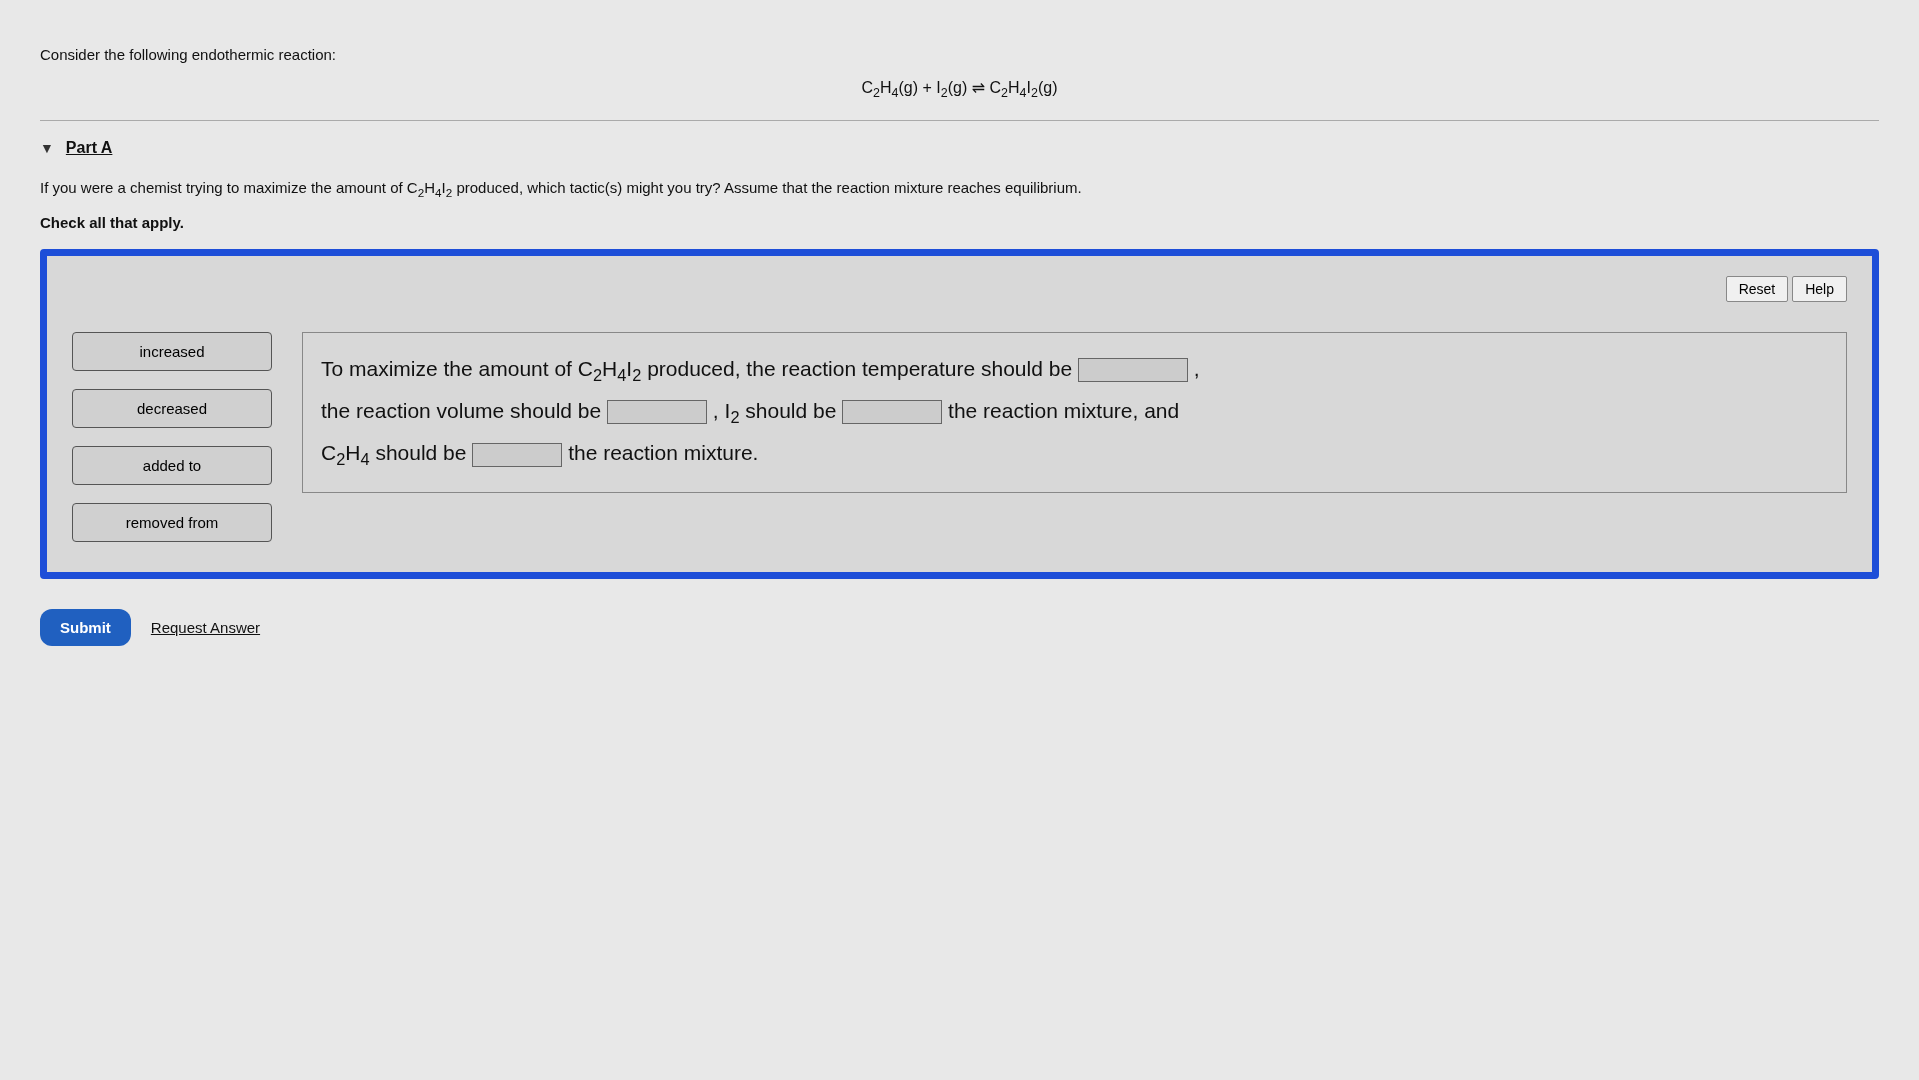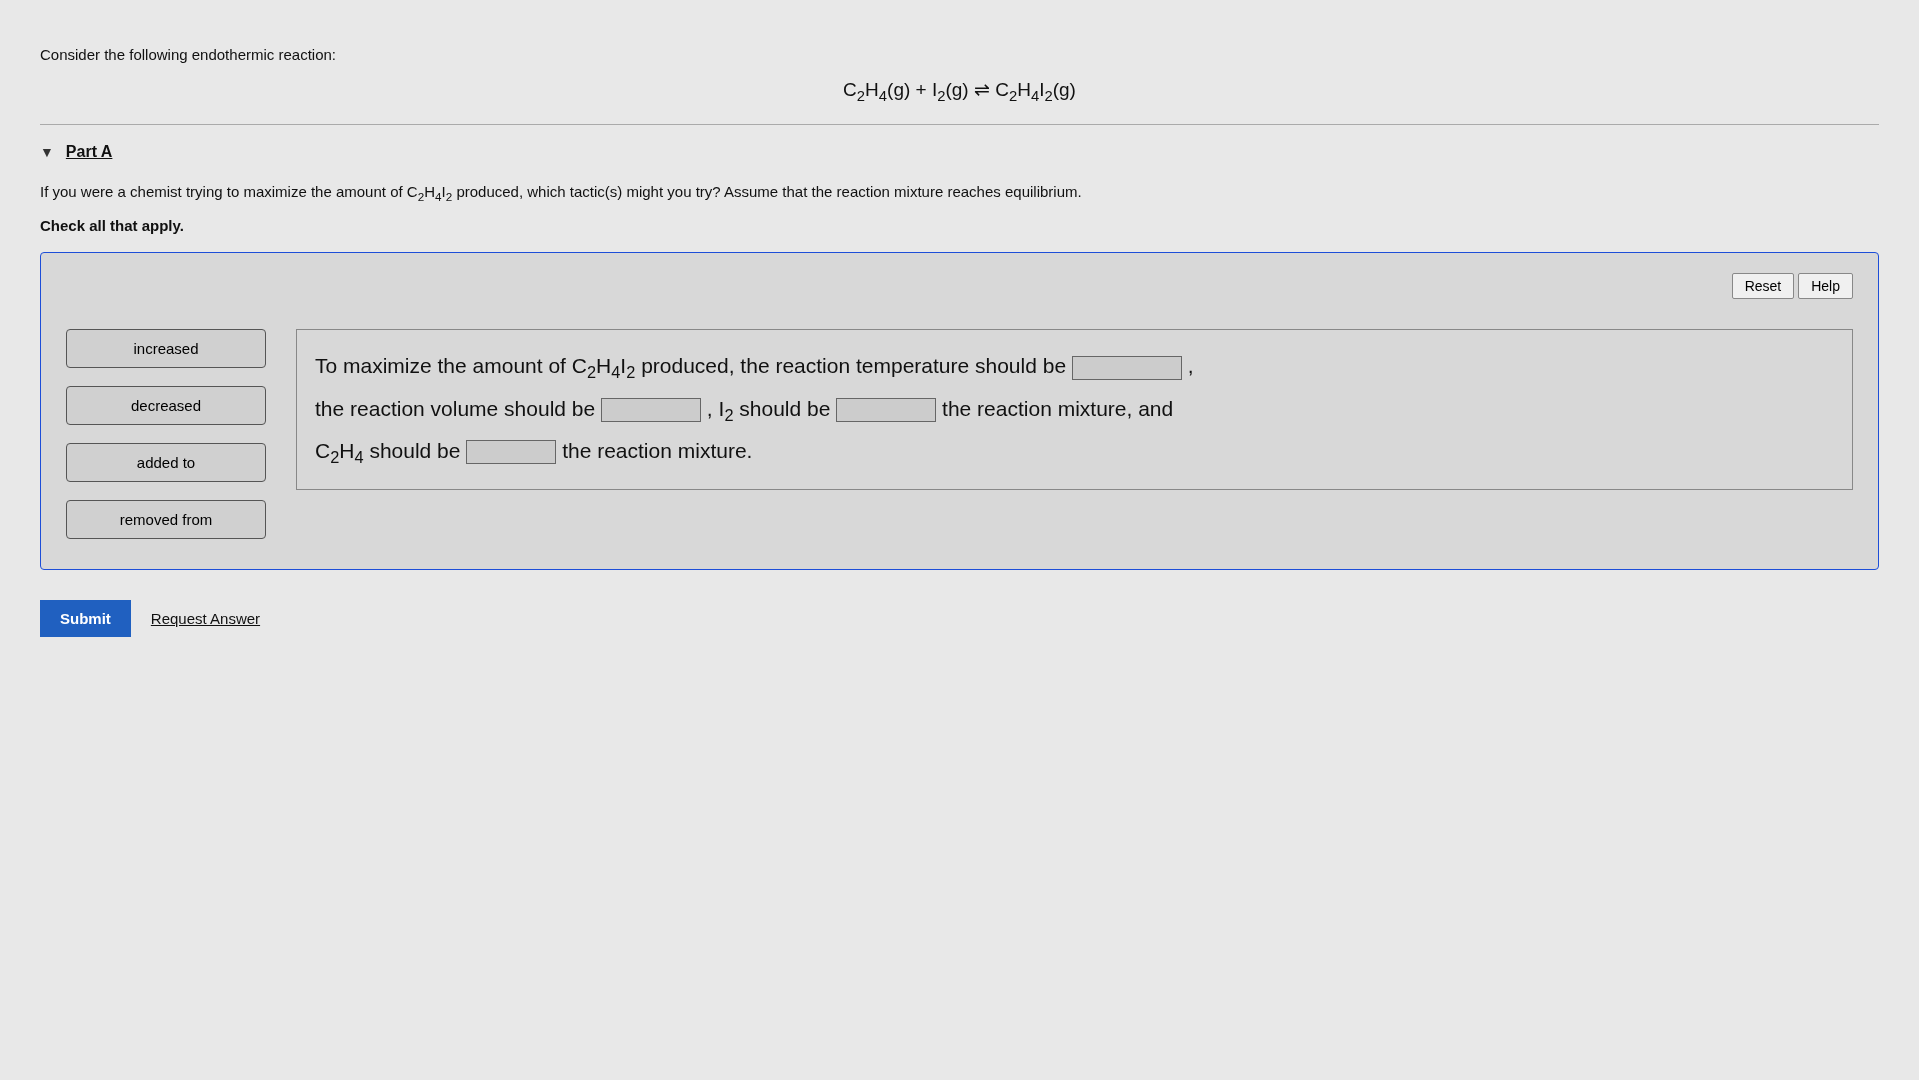--- a/index.html
+++ b/index.html
@@ -25,21 +25,21 @@
     }
 
     .intro-text {
       font-size: 15px;
       color: #111;
       margin-bottom: 10px;
     }
 
     .equation-block {
       text-align: center;
-      font-size: 19px;
+      font-size: 16px;
       margin: 15px 0 20px 0;
       color: #111;
     }
 
     .divider {
       border: none;
       border-top: 1px solid #aaa;
       margin: 18px 0;
     }
 
@@ -70,21 +70,21 @@
     }
 
     .check-all {
       font-weight: bold;
       font-size: 15px;
       margin-bottom: 18px;
     }
 
     .main-box {
       background-color: #d8d8d8;
-      border: 1px solid #1d4ed8;
+      border: 7px solid #1d4ed8;
       border-radius: 4px;
       padding: 20px 25px 30px 25px;
       position: relative;
     }
 
     .top-buttons {
       display: flex;
       justify-content: flex-end;
       gap: 4px;
       margin-bottom: 30px;
@@ -167,21 +167,21 @@
       gap: 20px;
       margin-top: 30px;
     }
 
     .submit-btn {
       background-color: #2060c0;
       color: white;
       border: none;
       padding: 10px 20px;
       font-size: 15px;
-      border-radius: 0;
+      border-radius: 12px;
       cursor: pointer;
       font-weight: bold;
     }
 
     .request-link {
       color: #111;
       text-decoration: underline;
       font-size: 15px;
       cursor: pointer;
       background: none;

